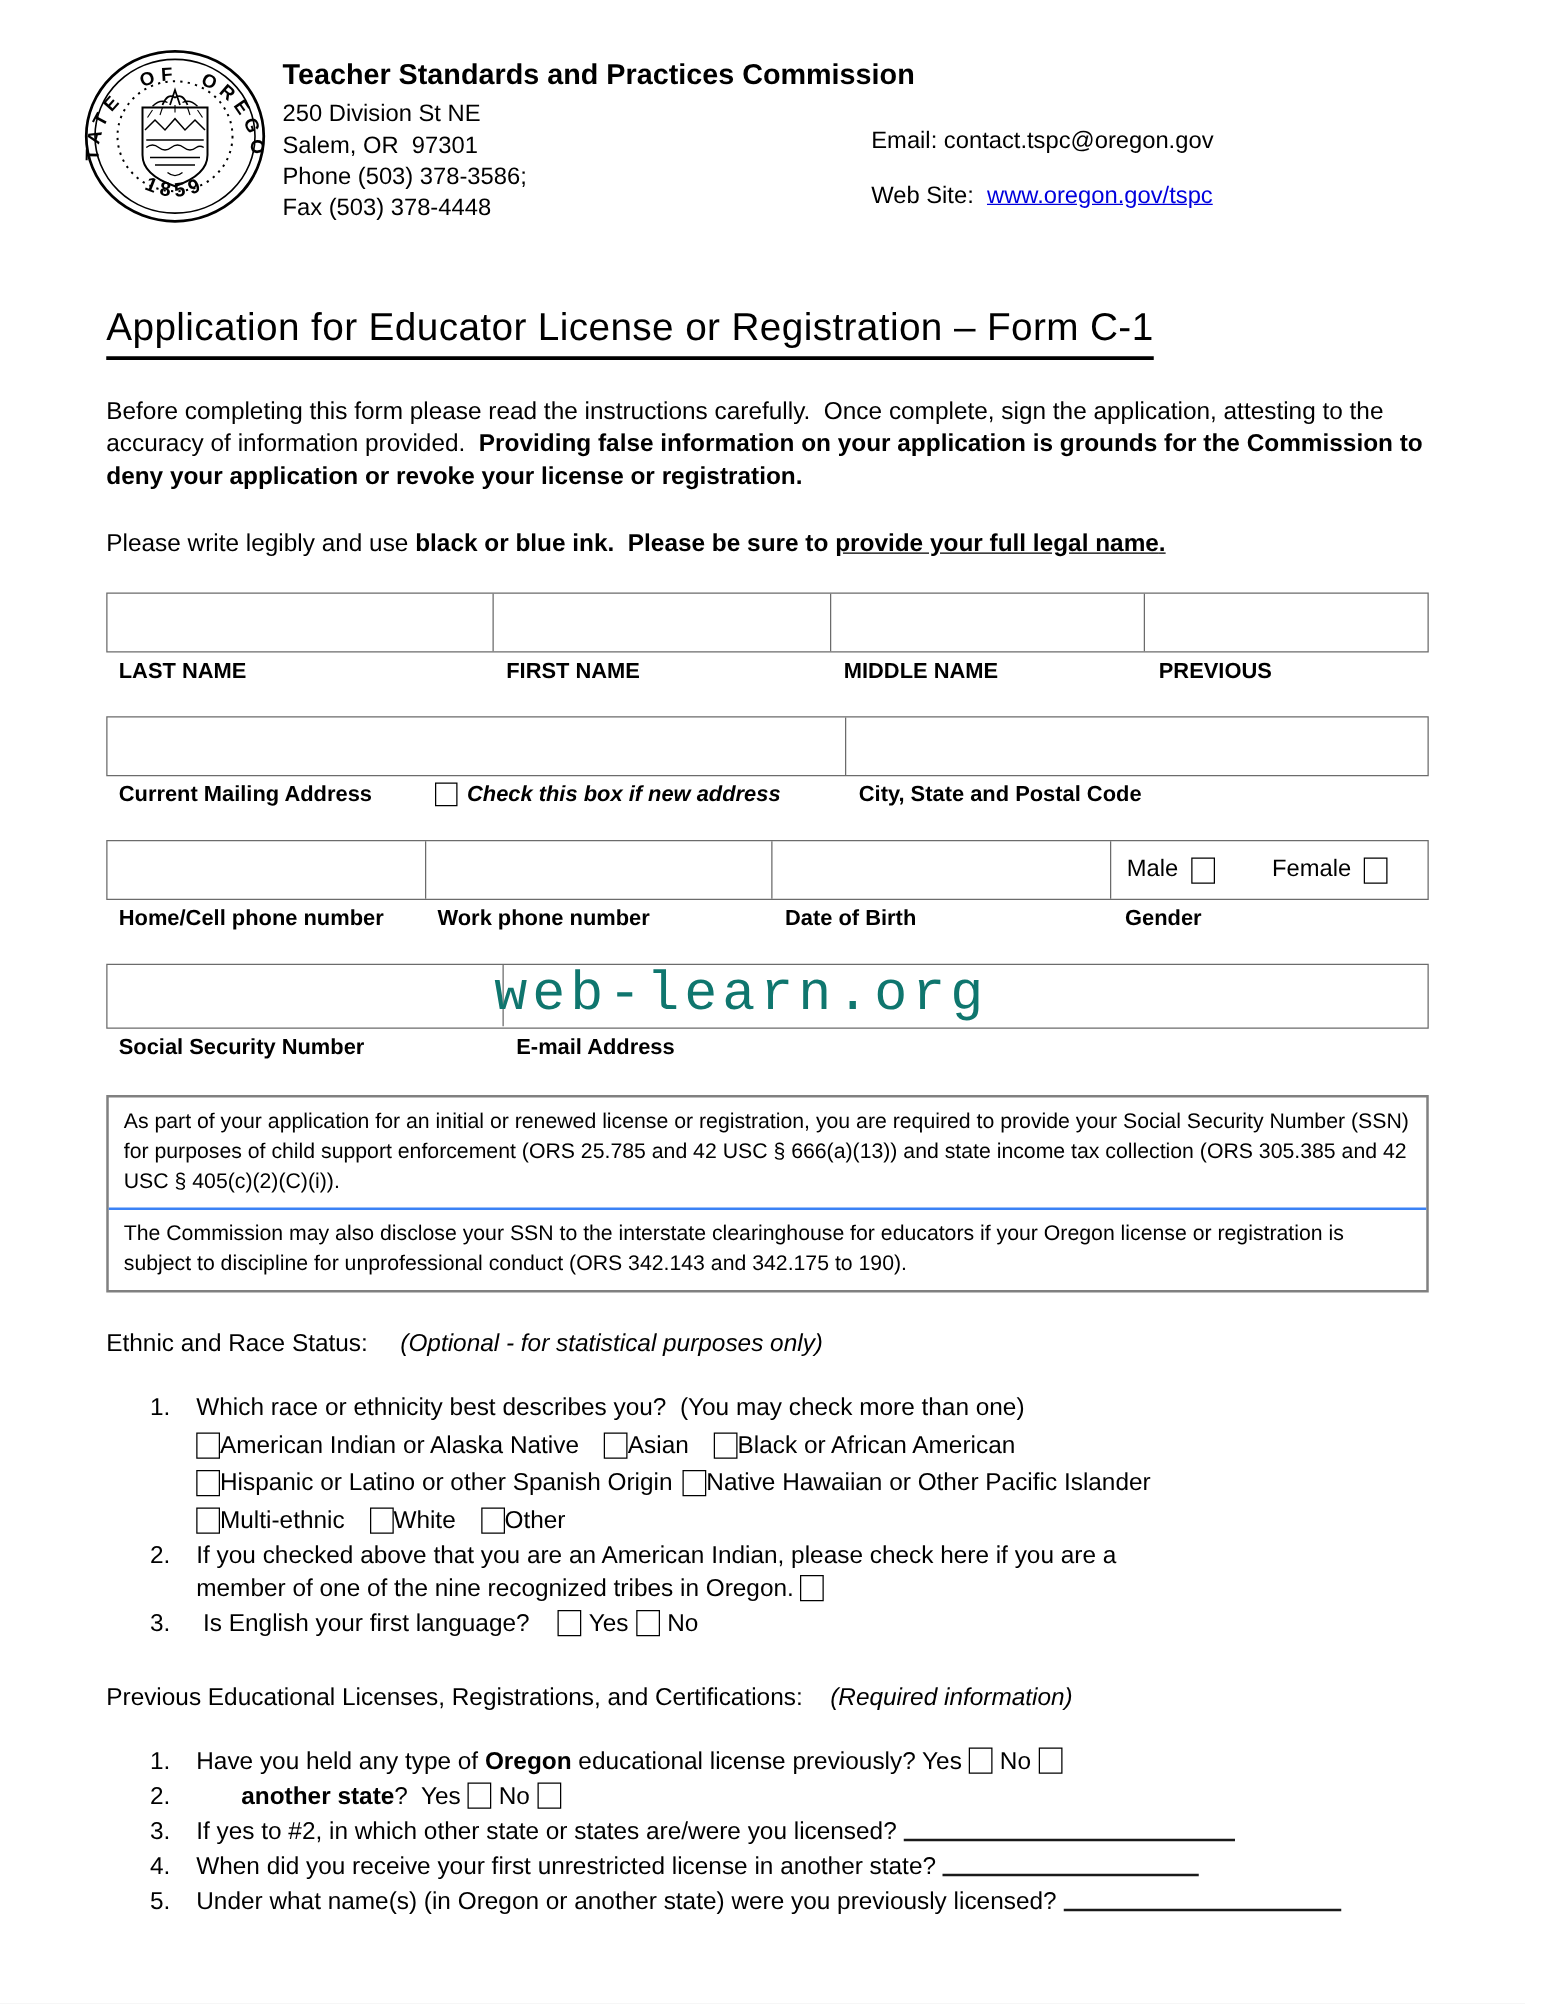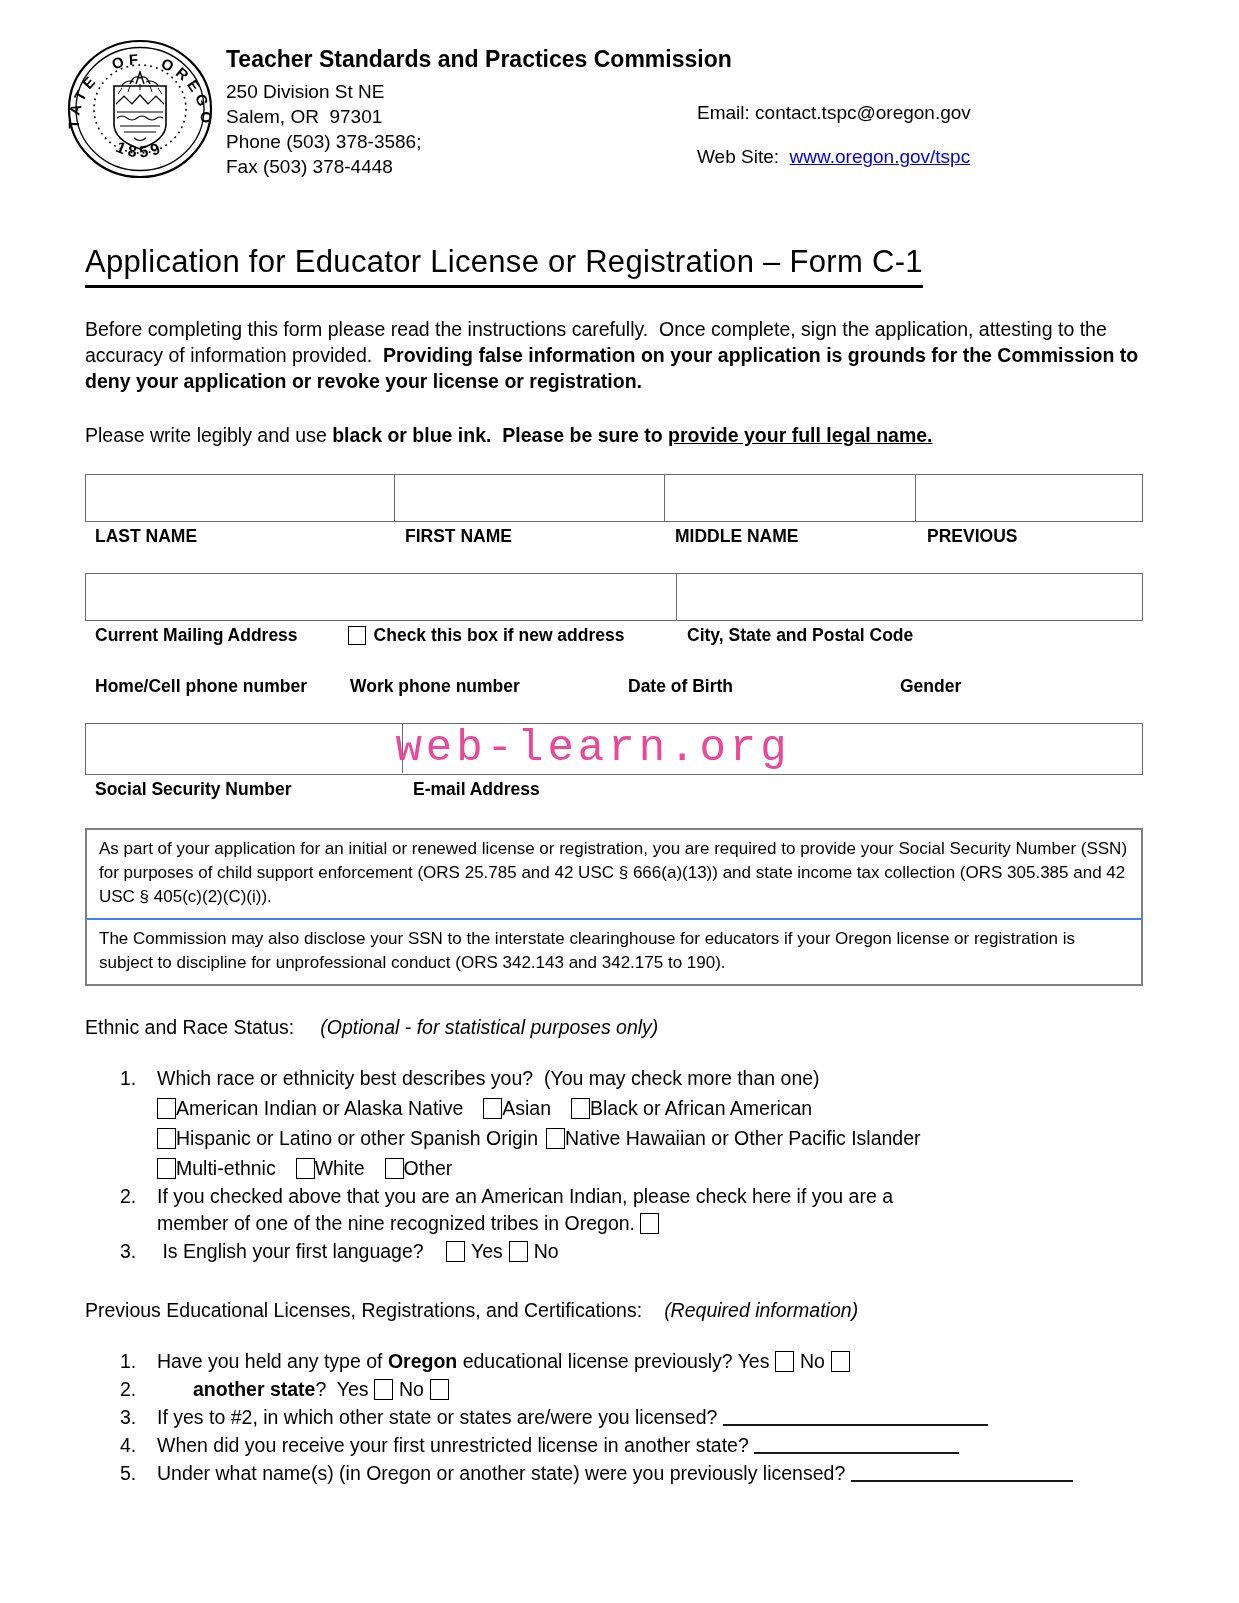--- a/index.html
+++ b/index.html
@@ -45,26 +45,26 @@
   .gender-cell { display:flex; align-items:center; gap:10px; padding:0 14px 0 12px; font-size:19px; }
   .gender-cell .sp { width:26px; }
 
   .cb {
     display:inline-block; width:19px; height:21px; border:1.7px solid #000;
     background:#fff; vertical-align:-4px; flex:none;
   }
   .cb-sm { width:18px; height:19px; }
 
   .watermark {
-    font-family:"Liberation Mono", monospace; font-size:44px; color:#ec4899;
+    font-family:"Liberation Mono", monospace; font-size:44px; color:#0f766e;
     position:absolute; left:-8px; top:-1px; letter-spacing:4px; white-space:nowrap;
   }
 
   .addr-label-group { display:flex; align-items:center; }
-  .new-addr { font-size:17.5px; font-weight:bold; margin-left:8px; }
+  .new-addr { font-size:17.5px; font-weight:bold; font-style:italic; margin-left:8px; }
 
   
   .notice { width:1058px; border:2px solid #808080; margin-top:28px; font-size:17px; line-height:24px; }
   .notice-sec { padding:7px 12px 9px 12px; }
   .notice-sec + .notice-sec { border-top:2px solid #3b82f6; }
 
   
   .sec-head { margin-top:30px; font-size:19.5px; }
   .sec-head .hb { font-weight:normal; }
   .sec-head .hn { font-style:italic; margin-left:26px; }
@@ -165,20 +165,32 @@
         <div class="flabel addr-label-group" style="width:592px">
           <span data-bind="fields.address_label">Current Mailing Address</span>
           <span class="cb cb-sm" style="margin-left:50px"></span>
           <span class="new-addr" data-bind="fields.new_address_label">Check this box if new address</span>
         </div>
         <div class="flabel" style="width:466px" data-bind="fields.city_label">City, State and Postal Code</div>
       </div>
     </div>
 
     <div class="frow">
+      <div class="cells">
+        <div class="cell" style="width:255px"></div>
+        <div class="cell" style="width:278px"></div>
+        <div class="cell" style="width:272px"></div>
+        <div class="cell gender-cell" style="width:253px">
+          <span data-bind="fields.male">Male</span>
+          <span class="cb"></span>
+          <span class="sp"></span>
+          <span data-bind="fields.female">Female</span>
+          <span class="cb"></span>
+        </div>
+      </div>
       <div class="labels">
         <div class="flabel" style="width:255px" data-bind="fields.phone_labels.0">Home/Cell phone number</div>
         <div class="flabel" style="width:278px" data-bind="fields.phone_labels.1">Work phone number</div>
         <div class="flabel" style="width:272px" data-bind="fields.phone_labels.2">Date of Birth</div>
         <div class="flabel" style="width:253px" data-bind="fields.phone_labels.3">Gender</div>
       </div>
     </div>
 
     <div class="frow">
       <div class="cells" style="height:52px">

